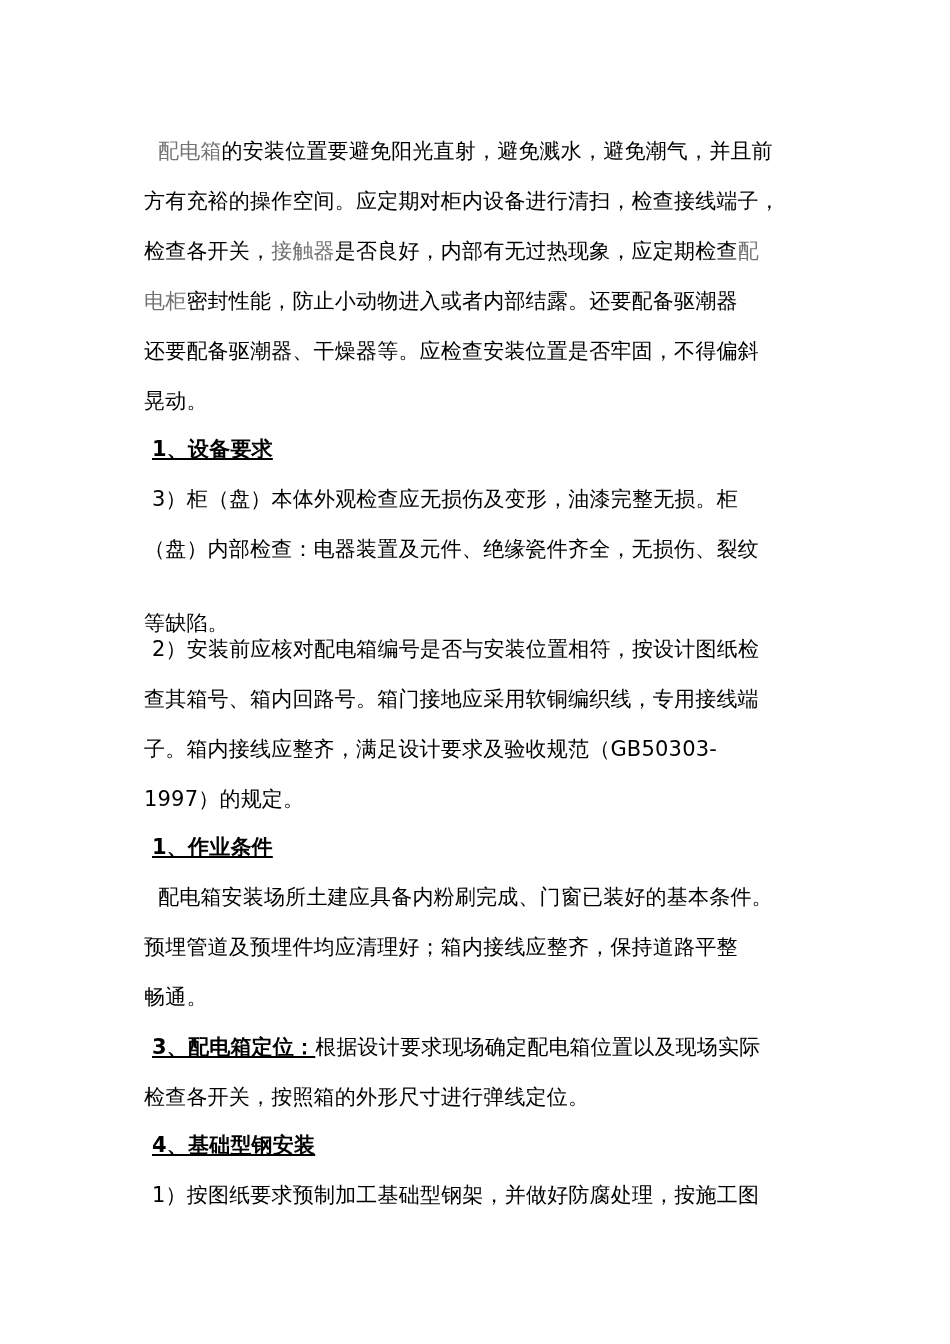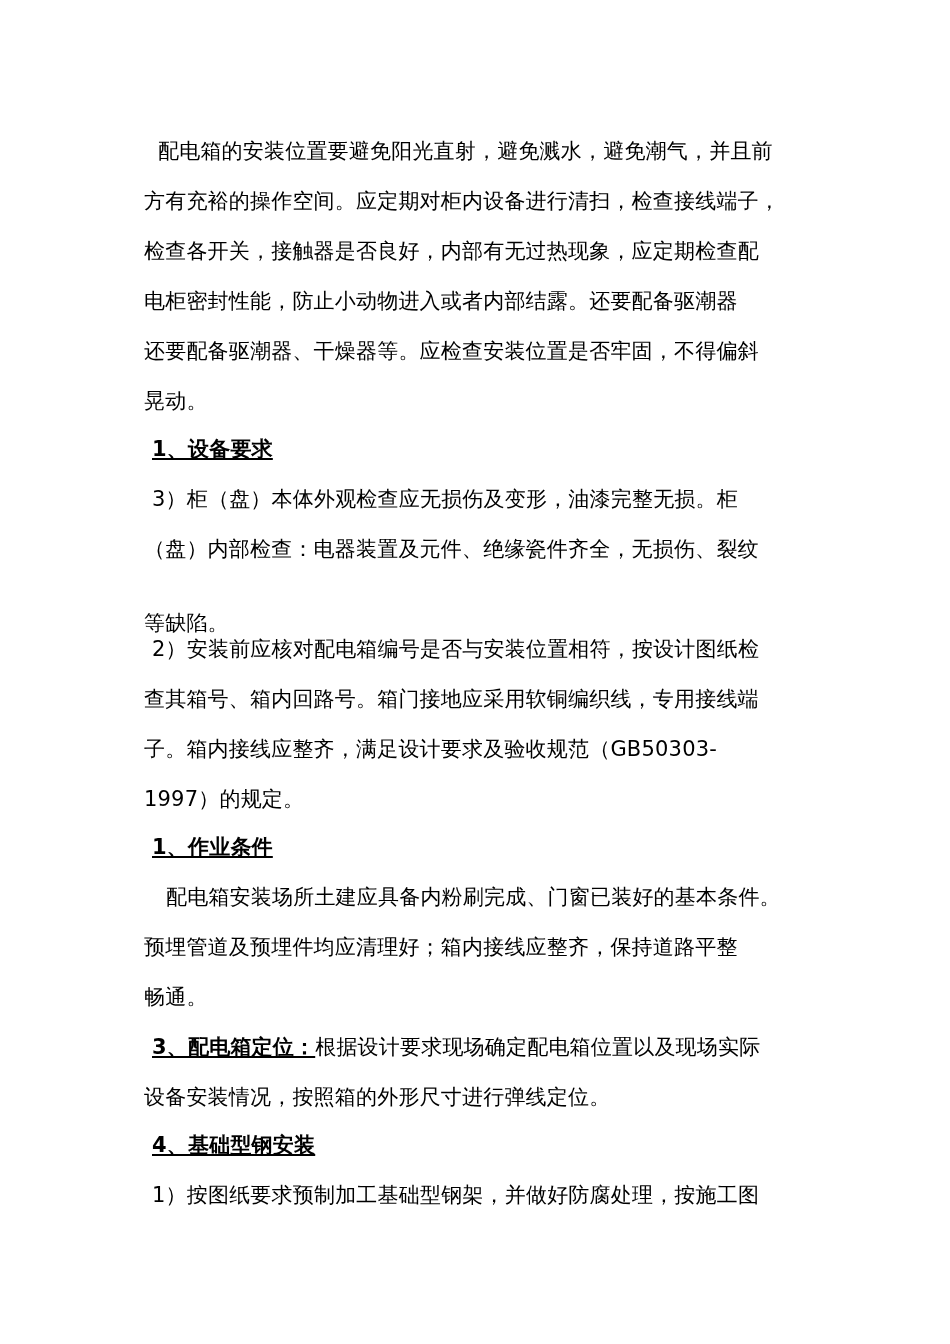--- a/index.html
+++ b/index.html
@@ -1,20 +1,20 @@
 <!DOCTYPE html>
 <html><head>
 <meta charset="utf-8">
 <style>
   html, body { margin: 0; padding: 0; background: #ffffff; }
   body { width: 950px; height: 1344px; position: relative; overflow: hidden;
          font-family: "DejaVu Sans", "Liberation Sans", sans-serif; color: #000; }
   .page { position: absolute; left: 144px; top: 130px; width: 690px; }
   .line { position: absolute; left: 0; white-space: nowrap; font-size: 21px; line-height: 30px; height: 30px; letter-spacing: 0.2px; }
-  .link { color: #000000; }
+  .link { color: #737373; }
   .bold { font-weight: bold; text-decoration: underline; }
 </style>
 </head>
 <body>
 
 <div class="page">
   <div class="line" style="top:6px;left:14px"><span class="link">配电箱</span><span>的安装位置要避免阳光直射，避免溅水，避免潮气，并且前</span></div>
   <div class="line" style="top:56px">方有充裕的操作空间。应定期对柜内设备进行清扫，检查接线端子，</div>
   <div class="line" style="top:106px"><span>检查各开关，</span><span class="link">接触器</span><span>是否良好，内部有无过热现象，应定期检查</span><span class="link">配</span></div>
   <div class="line" style="top:156px"><span class="link">电柜</span><span>密封性能，防止小动物进入或者内部结露。还要配备驱潮器</span></div>
@@ -24,22 +24,22 @@
   <div class="line bold" style="top:304px;left:8px">1、设备要求</div>
   <div class="line" style="top:354px;left:8px">3）柜（盘）本体外观检查应无损伤及变形，油漆完整无损。柜</div>
   <div class="line" style="top:404px">（盘）内部检查：电器装置及元件、绝缘瓷件齐全，无损伤、裂纹</div>
   <div class="line" style="top:478px">等缺陷。</div>
   <div class="line" style="top:504px;left:8px">2）安装前应核对配电箱编号是否与安装位置相符，按设计图纸检</div>
   <div class="line" style="top:554px">查其箱号、箱内回路号。箱门接地应采用软铜编织线，专用接线端</div>
   <div class="line" style="top:604px">子。箱内接线应整齐，满足设计要求及验收规范（GB50303-</div>
   <div class="line" style="top:654px">1997）的规定。</div>
 
   <div class="line bold" style="top:702px;left:8px">1、作业条件</div>
-  <div class="line" style="top:752px;left:22px">配电箱安装场所土建应具备内粉刷完成、门窗已装好的基本条件。</div>
+  <div class="line" style="top:752px;left:14px">配电箱安装场所土建应具备内粉刷完成、门窗已装好的基本条件。</div>
   <div class="line" style="top:802px">预埋管道及预埋件均应清理好；箱内接线应整齐，保持道路平整</div>
   <div class="line" style="top:852px">畅通。</div>
 
   <div class="line" style="top:902px;left:8px"><span class="bold">3、配电箱定位：</span><span>根据设计要求现场确定配电箱位置以及现场实际</span></div>
-  <div class="line" style="top:952px">设备安装情况，按照箱的外形尺寸进行弹线定位。</div>
+  <div class="line" style="top:952px">检查各开关，按照箱的外形尺寸进行弹线定位。</div>
 
   <div class="line bold" style="top:1000px;left:8px">4、基础型钢安装</div>
   <div class="line" style="top:1050px;left:8px">1）按图纸要求预制加工基础型钢架，并做好防腐处理，按施工图</div>
 </div>
 
 </body></html>

